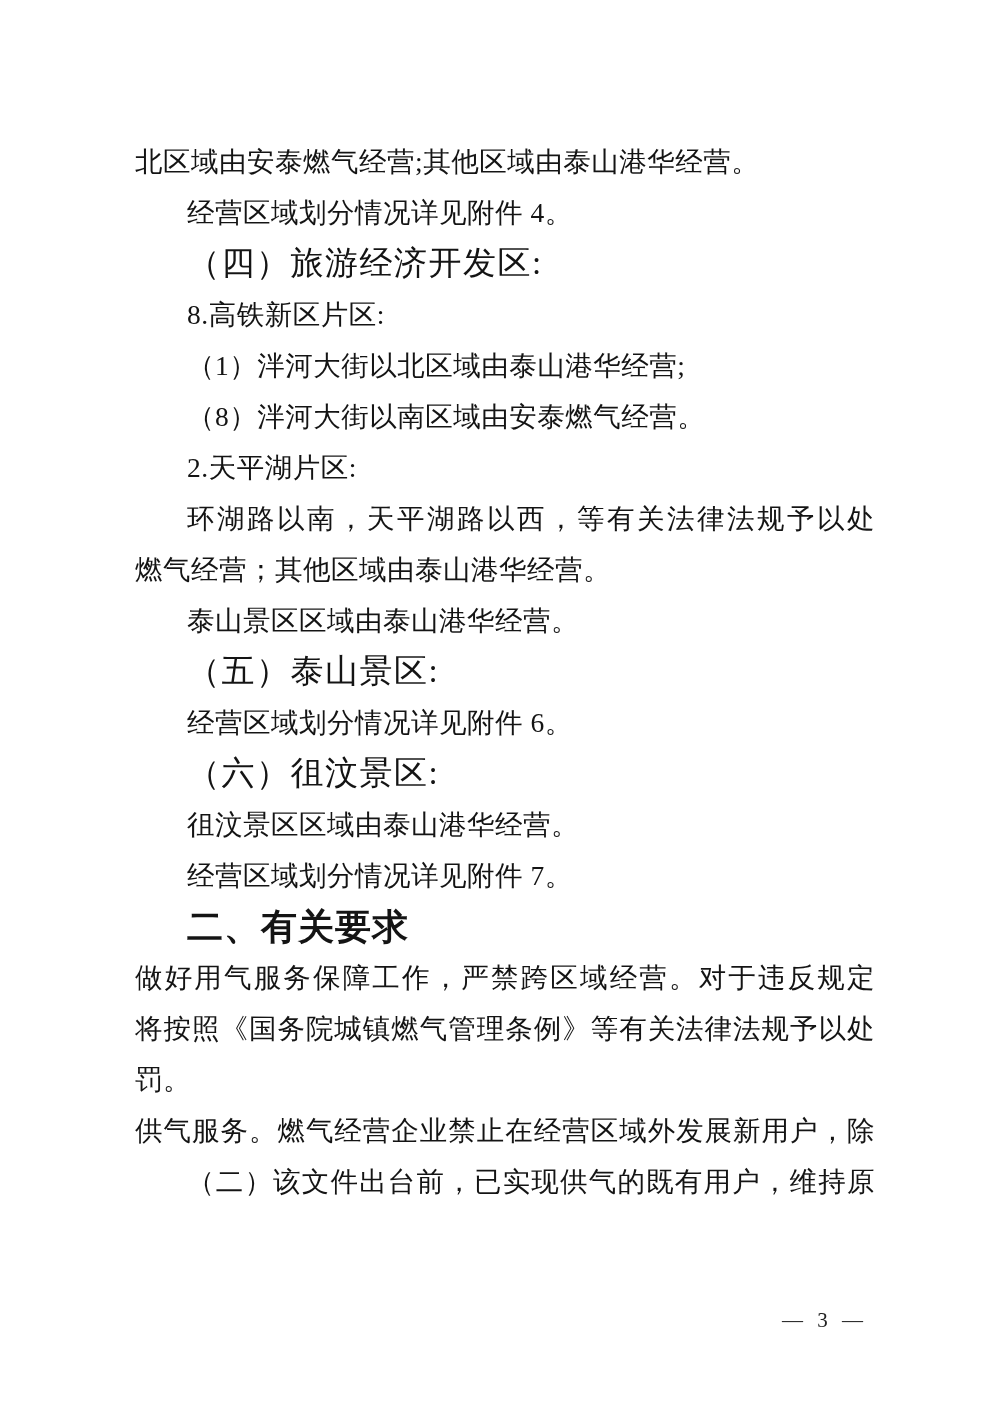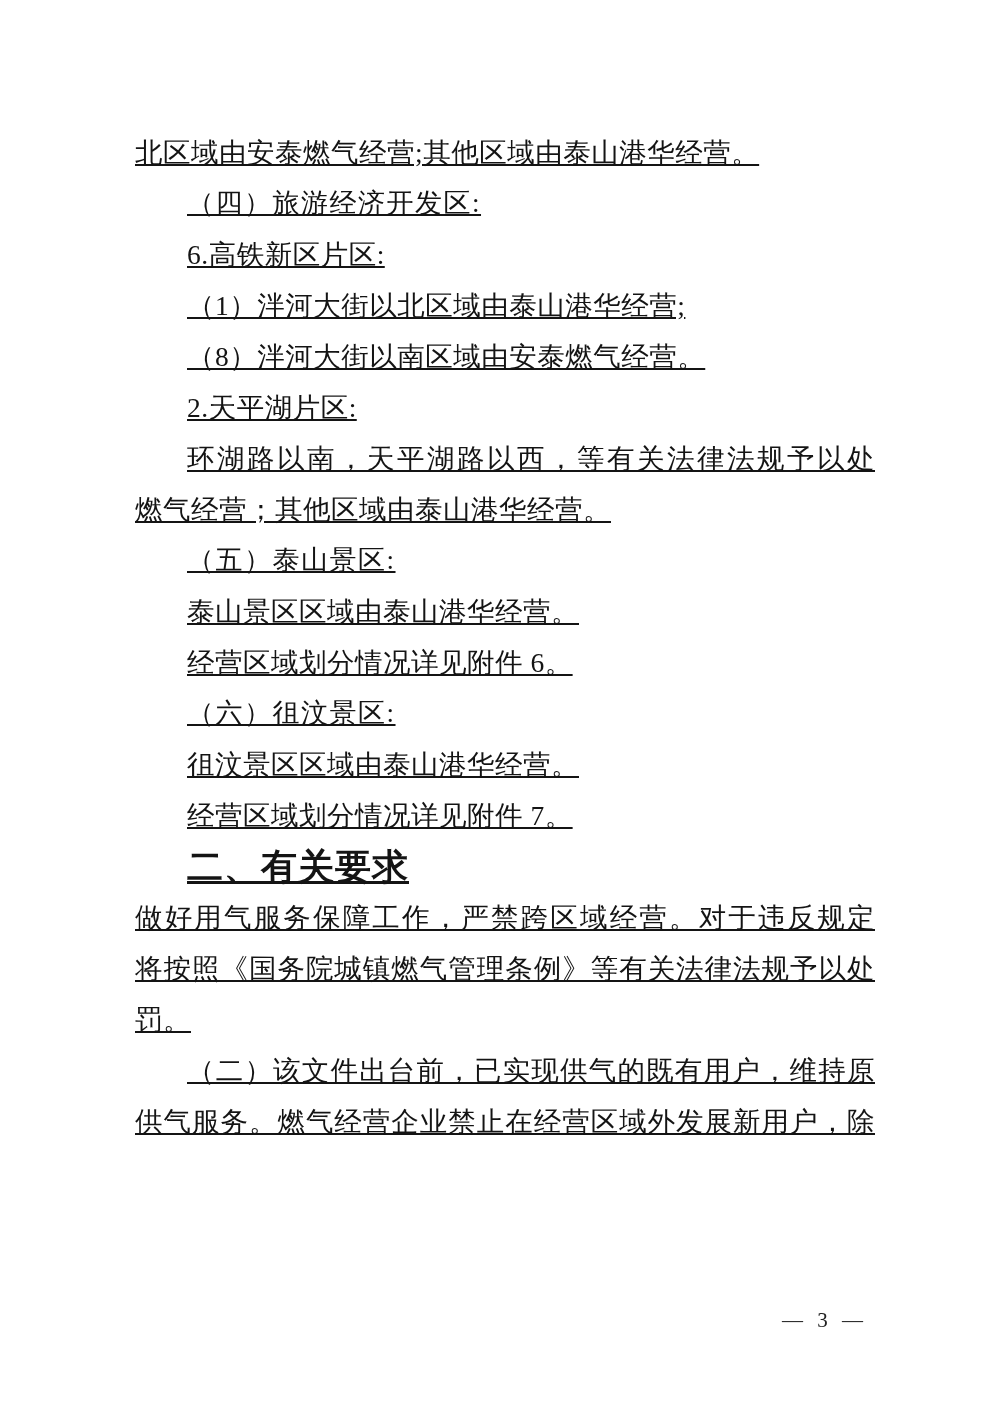--- a/index.html
+++ b/index.html
@@ -11,45 +11,44 @@
     position: relative;
     width: 1000px;
     height: 1414px;
     background: #ffffff;
     overflow: hidden;
     font-family: "Liberation Serif", "DejaVu Serif", serif;
     color: #141414;
   }
   .doc-body {
     position: absolute;
-    top: 127px;
+    top: 136px;
     left: 135px;
     width: 740px;
-    text-decoration: underline;
   }
   .line {
     height: 51px;
     line-height: 51px;
     font-size: 27.5px;
     white-space: nowrap;
     text-align: left;
     letter-spacing: 0.5px;
   }
   .line.indent {
     padding-left: 52px;
   }
   .line.fill {
     text-align: justify;
     text-align-last: justify;
     white-space: normal;
     overflow: hidden;
     height: 51px;
   }
   .line.kaiti {
-    font-size: 27px;
+    font-size: 33px;
     font-family: "Liberation Serif", "DejaVu Serif", serif;
     letter-spacing: 1.5px;
   }
   .line.bold {
     font-family: "Liberation Sans", "DejaVu Sans", sans-serif;
     font-weight: bold;
     font-size: 36px;
     letter-spacing: 1px;
   }
   .page-number {
@@ -64,34 +63,35 @@
     word-spacing: 7px;
     letter-spacing: 1px;
   }
 </style>
 </head>
 <body>
 
 <div class="page">
   <div class="doc-body" id="doc-body">
       <div class="line">北区域由安泰燃气经营;其他区域由泰山港华经营。</div>
+      <div class="line indent">经营区域划分情况详见附件 4。</div>
       <div class="line indent kaiti">（四）旅游经济开发区:</div>
-      <div class="line indent">6.高铁新区片区:</div>
+      <div class="line indent">8.高铁新区片区:</div>
       <div class="line indent">（1）泮河大街以北区域由泰山港华经营;</div>
       <div class="line indent">（8）泮河大街以南区域由安泰燃气经营。</div>
       <div class="line indent">2.天平湖片区:</div>
       <div class="line indent fill">环湖路以南，天平湖路以西，等有关法律法规予以处</div>
       <div class="line">燃气经营；其他区域由泰山港华经营。</div>
+      <div class="line indent">泰山景区区域由泰山港华经营。</div>
       <div class="line indent kaiti">（五）泰山景区:</div>
-      <div class="line indent">泰山景区区域由泰山港华经营。</div>
       <div class="line indent">经营区域划分情况详见附件 6。</div>
       <div class="line indent kaiti">（六）徂汶景区:</div>
       <div class="line indent">徂汶景区区域由泰山港华经营。</div>
       <div class="line indent">经营区域划分情况详见附件 7。</div>
       <div class="line indent bold">二、有关要求</div>
       <div class="line fill">做好用气服务保障工作，严禁跨区域经营。对于违反规定的，</div>
       <div class="line fill">将按照《国务院城镇燃气管理条例》等有关法律法规予以处</div>
       <div class="line">罚。</div>
+      <div class="line fill">供气服务。燃气经营企业禁止在经营区域外发展新用户，除</div>
       <div class="line indent fill">（二）该文件出台前，已实现供气的既有用户，维持原</div>
-      <div class="line fill">供气服务。燃气经营企业禁止在经营区域外发展新用户，除</div>
     </div>
   <div class="page-number">— 3 —</div>
 </div>
 
 </body></html>

